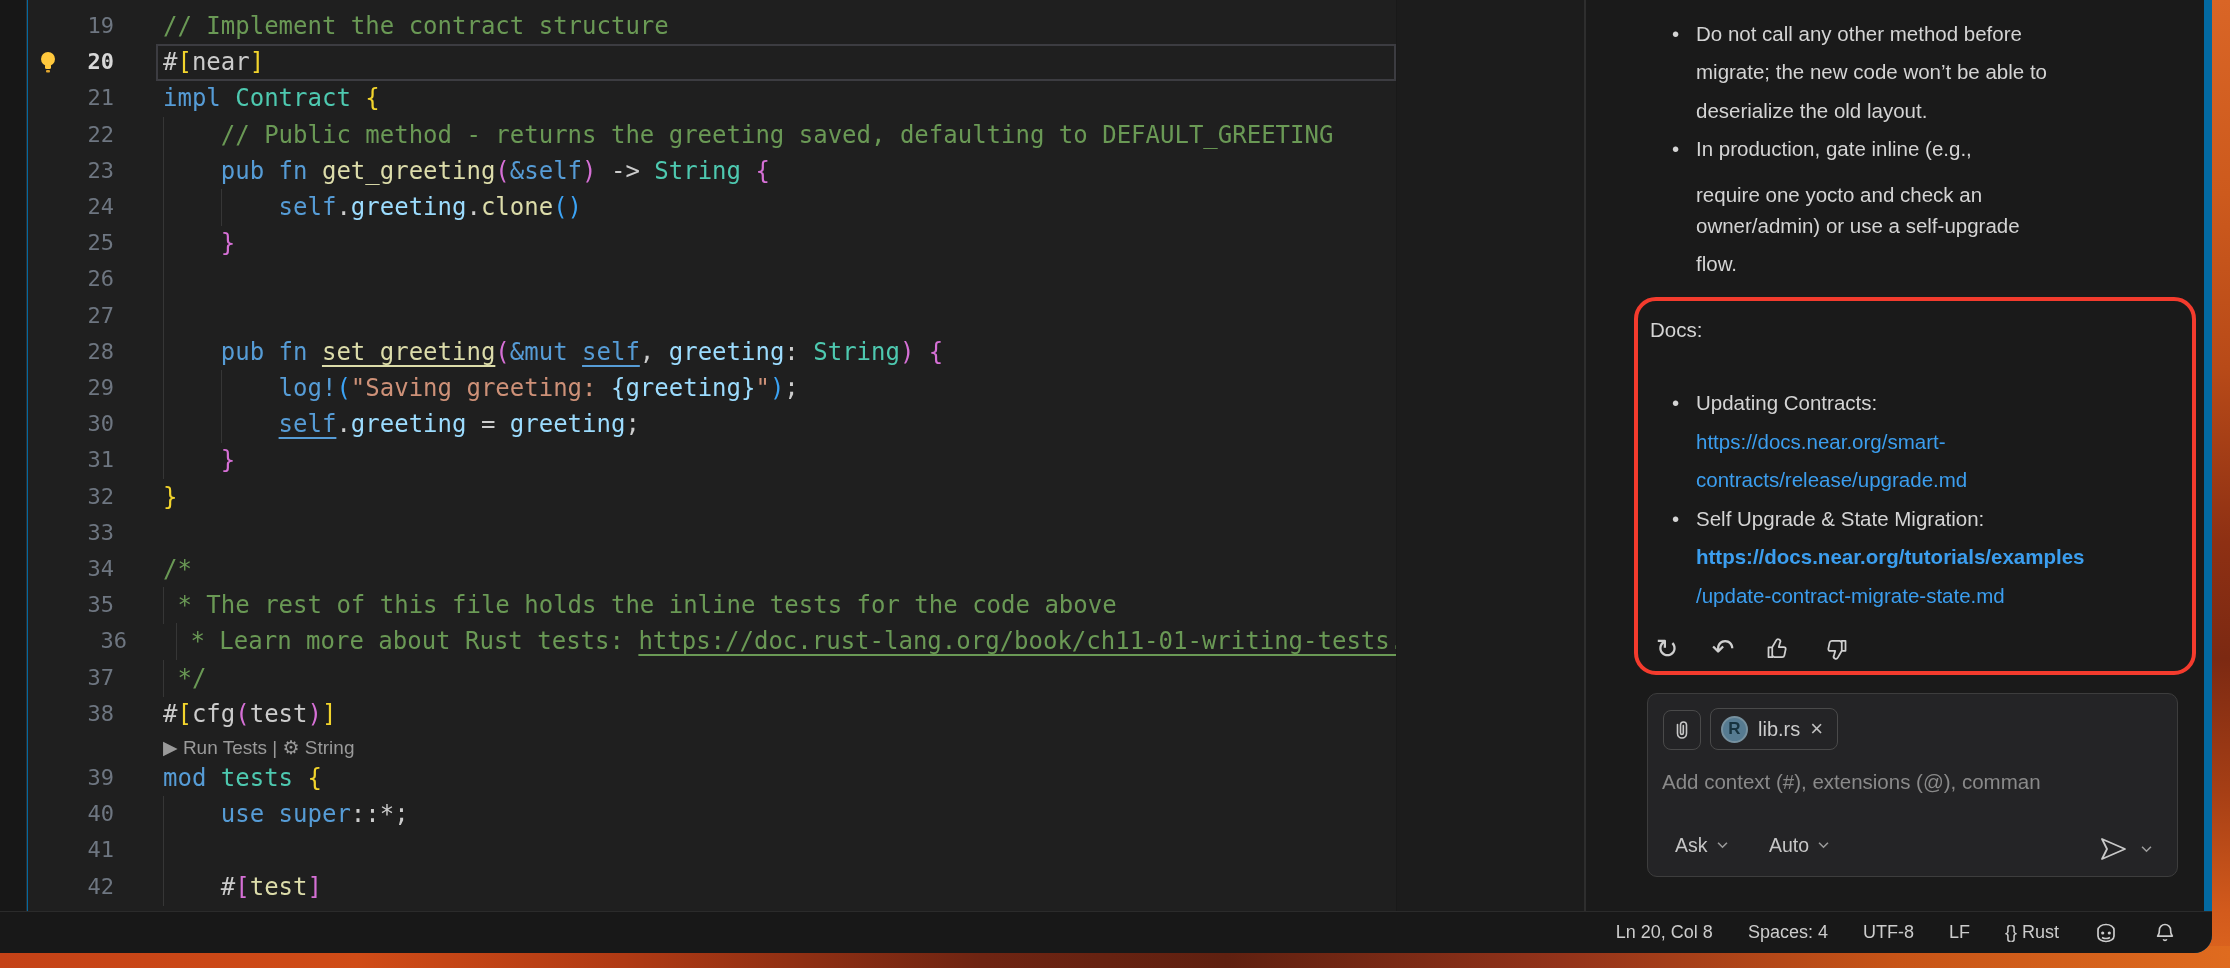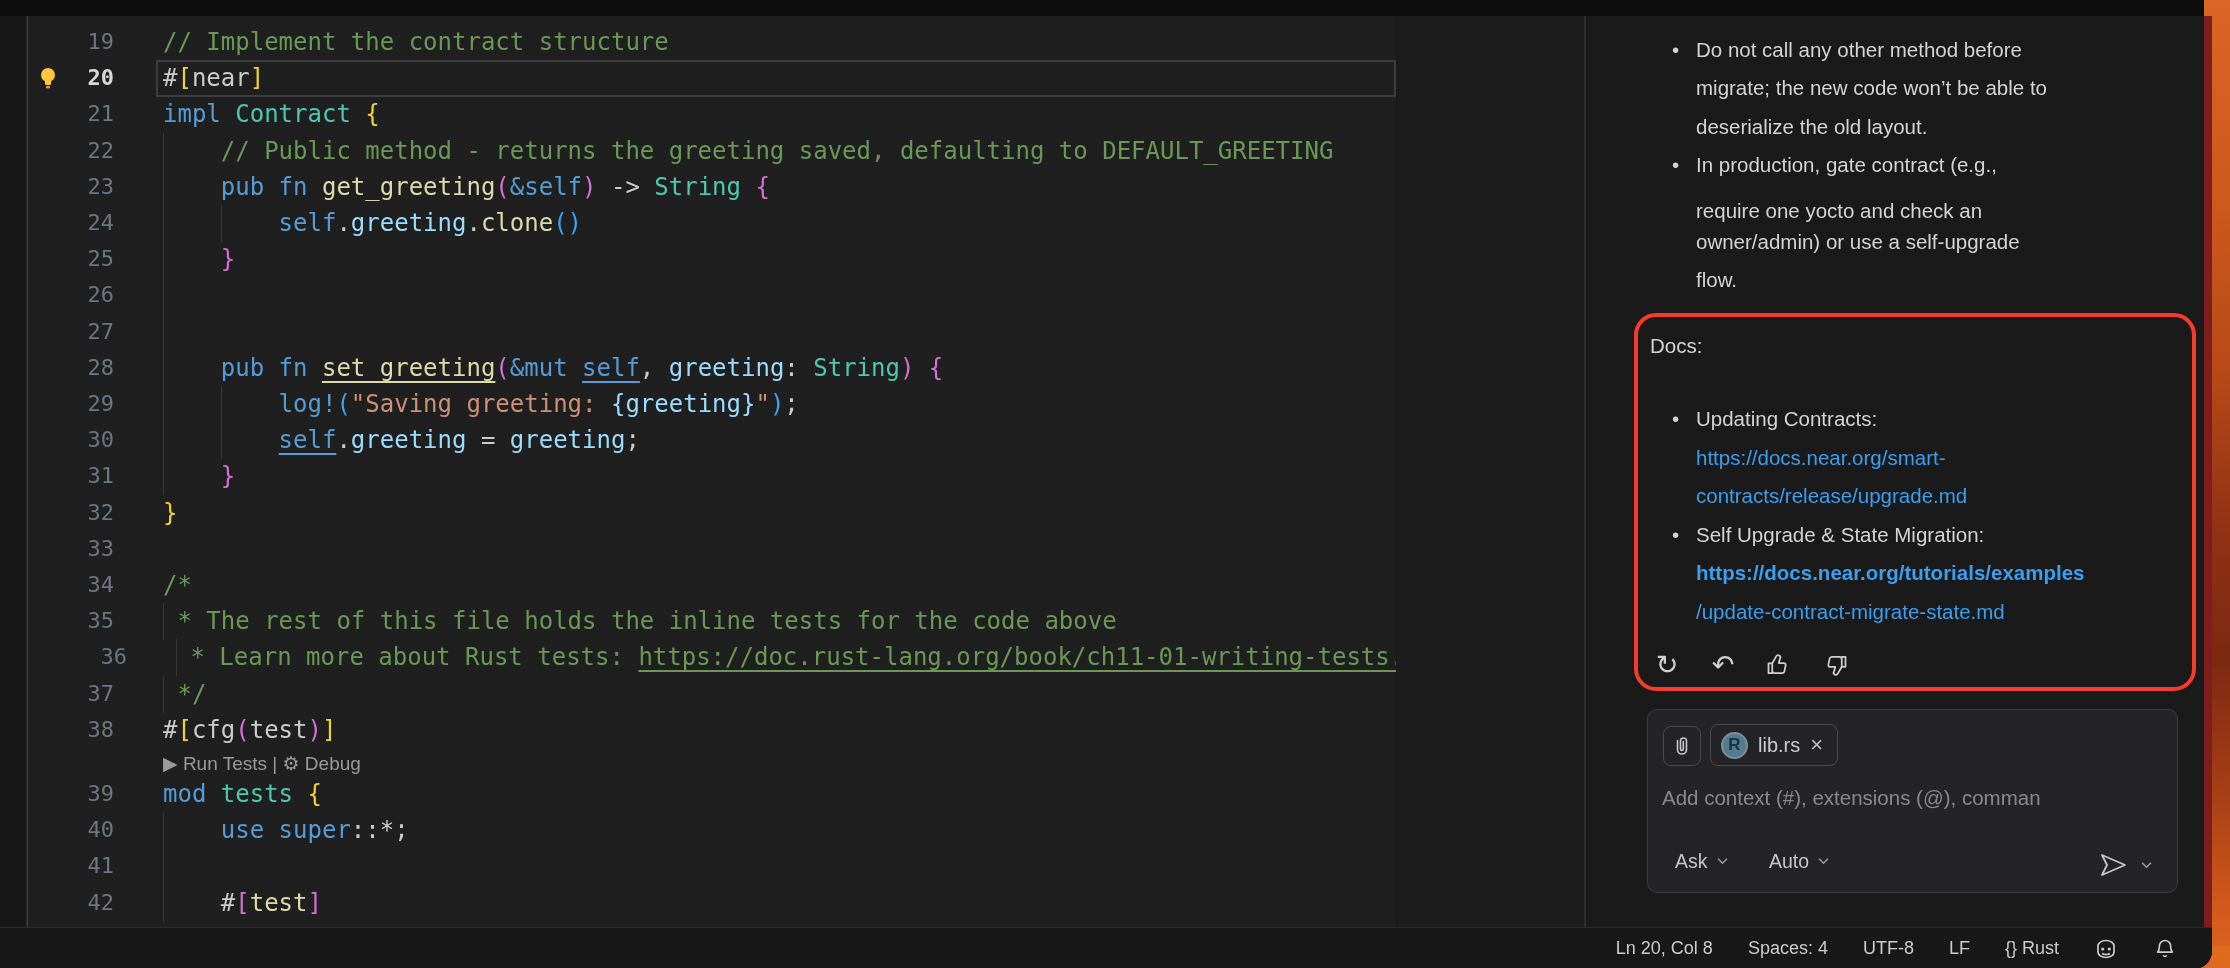--- a/index.html
+++ b/index.html
@@ -7,22 +7,22 @@
               font-family:"Liberation Sans", sans-serif; }
   #stage { position:relative; width:2230px; height:968px; }
 
   
   #wallpaper-right { position:absolute; right:0; top:0; width:26px; height:968px;
     background:linear-gradient(180deg,#d96526 0%,#cd5a1d 20%,#b84a18 38%,#8e3013 56%,#7c2912 68%,#a73f15 82%,#d25a1c 94%,#de661f 100%); }
   #wallpaper-bottom { position:absolute; left:0; bottom:0; width:2230px; height:22px;
     background:linear-gradient(90deg,#c44217 0%,#d04c17 16%,#b03a14 28%,#6e2412 44%,#5f2010 55%,#93331a 70%,#c75417 85%,#df6b1f 100%); }
 
   
-  #window { position:absolute; left:0; top:16px; width:2212px; height:953px;
-    background:#7f1d1d; border-bottom-right-radius:18px; overflow:hidden; }
+  #window { position:absolute; left:0; top:0; width:2212px; height:953px;
+    background:#0369a1; border-bottom-right-radius:18px; overflow:hidden; }
 
   #left-strip { position:absolute; left:0; top:0; width:27px; height:911px;
     background:#171717; border-right:1px solid #2e2e2e; }
 
   #editor { position:absolute; left:28px; top:0; width:1368px; height:911px; background:#1f1f1f;
     font-family:"DejaVu Sans Mono","Liberation Mono",monospace; font-size:24px; }
 
   .crow { position:absolute; left:0; width:100%; height:37px; line-height:36px; white-space:pre; }
   .lnum { position:absolute; left:30px; width:56px; text-align:right; color:#6e7681;
           font-size:22px; line-height:36px; }
@@ -122,41 +122,41 @@
           <div class="crow" style="top: 551px;"><span class="lnum">34</span><span class="ctext"><span style="color: rgb(106, 153, 85);">/*</span></span></div>
           <div class="crow" style="top: 587.2px;"><span class="lnum">35</span><span class="guide" style="left: 135px;"></span><span class="ctext"><span style="color: rgb(106, 153, 85);"> * The rest of this file holds the inline tests for the code above</span></span></div>
           <div class="crow" style="top: 623.4px; margin-left: 13px;"><span class="lnum">36</span><span class="guide" style="left: 135px;"></span><span class="ctext"><span style="color: rgb(106, 153, 85);"> * Learn more about Rust tests: </span><span class="tok-u" style="color: rgb(106, 153, 85);">https://doc.rust-lang.org/book/ch11-01-writing-tests.h</span></span></div>
           <div class="crow" style="top: 659.6px;"><span class="lnum">37</span><span class="guide" style="left: 135px;"></span><span class="ctext"><span style="color: rgb(106, 153, 85);"> */</span></span></div>
           <div class="crow" style="top: 695.8px;"><span class="lnum">38</span><span class="ctext"><span style="color: rgb(204, 204, 204);">#</span><span style="color: rgb(242, 212, 44);">[</span><span style="color: rgb(204, 204, 204);">cfg</span><span style="color: rgb(214, 112, 214);">(</span><span style="color: rgb(204, 204, 204);">test</span><span style="color: rgb(214, 112, 214);">)</span><span style="color: rgb(242, 212, 44);">]</span></span></div>
           <div class="crow" style="top: 760px;"><span class="lnum">39</span><span class="ctext"><span style="color: rgb(86, 156, 214);">mod </span><span style="color: rgb(78, 201, 176);">tests </span><span style="color: rgb(242, 212, 44);">{</span></span></div>
           <div class="crow" style="top: 796.2px;"><span class="lnum">40</span><span class="guide" style="left: 135px;"></span><span class="ctext"><span style="color: rgb(204, 204, 204);">    </span><span style="color: rgb(86, 156, 214);">use super</span><span style="color: rgb(204, 204, 204);">::*;</span></span></div>
           <div class="crow" style="top: 832.4px;"><span class="lnum">41</span><span class="guide" style="left: 135px;"></span><span class="ctext"></span></div>
           <div class="crow" style="top: 868.6px;"><span class="lnum">42</span><span class="guide" style="left: 135px;"></span><span class="ctext"><span style="color: rgb(204, 204, 204);">    #</span><span style="color: rgb(214, 112, 214);">[</span><span style="color: rgb(220, 220, 170);">test</span><span style="color: rgb(214, 112, 214);">]</span></span></div>
         </div>
-      <div id="cl-row" style="top: 734px;"><span class="lens-link">▶ Run Tests</span><span> | </span><span class="lens-link">⚙ Debug</span></div>
+      <div id="cl-row" style="top: 734px;"><span class="lens-link">▶ Run Tests</span><span> | </span><span class="lens-link">⚙ String</span></div>
     </div>
 
     <div id="minimap-strip"></div>
     <div id="panel-divider"></div>
 
     <div id="chat">
       <div id="chat-message">
           <div class="msg-line" style="top: 14px;">
             <span class="bdot">•</span>
             <span class="btxt">Do not call any other method before</span>
           </div>
           <div class="msg-line" style="top: 52.4px;">
             <span class="btxt">migrate; the new code won’t be able to</span>
           </div>
           <div class="msg-line" style="top: 90.8px;">
             <span class="btxt">deserialize the old layout.</span>
           </div>
           <div class="msg-line" style="top: 129.2px;">
             <span class="bdot">•</span>
-            <span class="btxt">In production, gate contract (e.g.,</span>
+            <span class="btxt">In production, gate inline (e.g.,</span>
           </div>
           <div class="msg-line" style="top: 167.6px; margin-top: 7px;">
             <span class="btxt">require one yocto and check an</span>
           </div>
           <div class="msg-line" style="top: 206px;">
             <span class="btxt">owner/admin) or use a self-upgrade</span>
           </div>
           <div class="msg-line" style="top: 244.4px;">
             <span class="btxt">flow.</span>
           </div>

